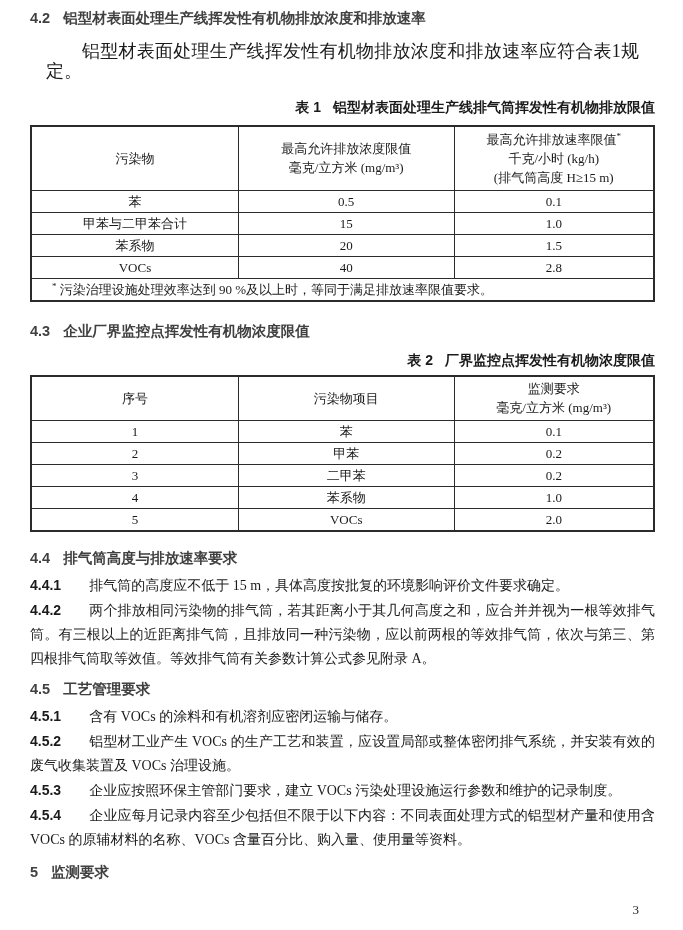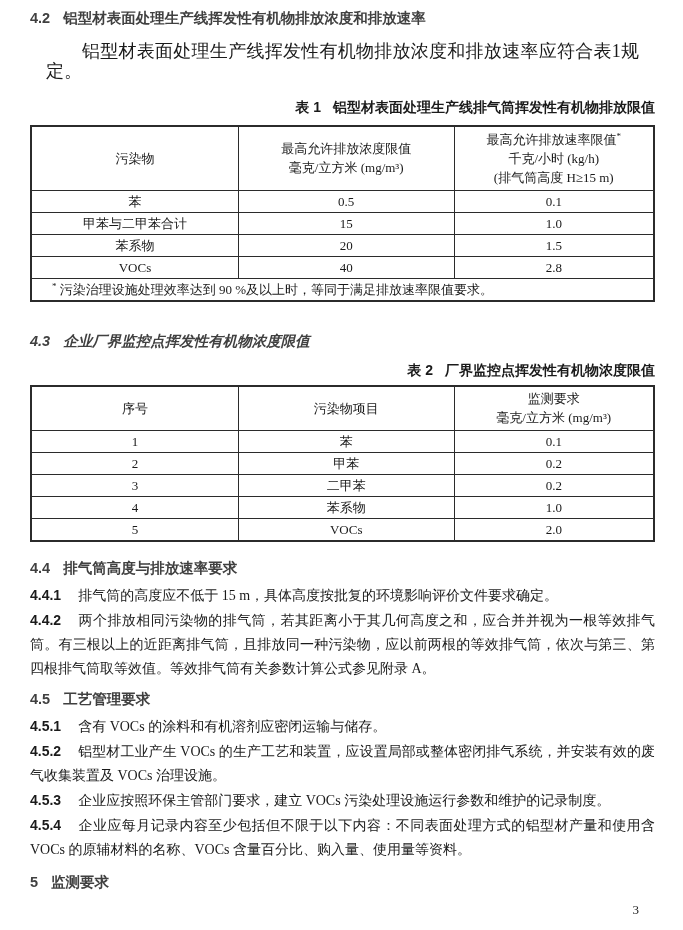--- a/index.html
+++ b/index.html
@@ -58,29 +58,29 @@
   }
   sup { font-size: 9px; line-height: 0; }
 
   
   .clause {
     font-size: 14px; line-height: 24px;
     text-align: justify; margin: 0;
   }
   .clause .cnum {
     font-family: "Liberation Sans", "DejaVu Sans", sans-serif;
-    font-weight: 700; margin-right: 17px; white-space: nowrap;
+    font-weight: 700; margin-right: 28px; white-space: nowrap;
   }
 
   
   #h42  { margin-top: 0; }
   #p42  { margin-top: 13px; }
   #cap1 { margin-top: 11px; }
   #tbl1 { margin-top: 8px; }
-  #h43  { margin-top: 29px; font-style: italic; }
+  #h43  { margin-top: 19px; }
   #p43  { margin-top: 9px; }
   #cap2 { margin-top: 9px; }
   #tbl2 { margin-top: 5px; }
   #h44  { margin-top: 16px; }
   #c441 { margin-top: 5px; }
   #h45  { margin-top: 8px; }
   #c451 { margin-top: 5px; }
   #h5   { margin-top: 10px; }
   #h51  { margin-top: 24px; }
 

